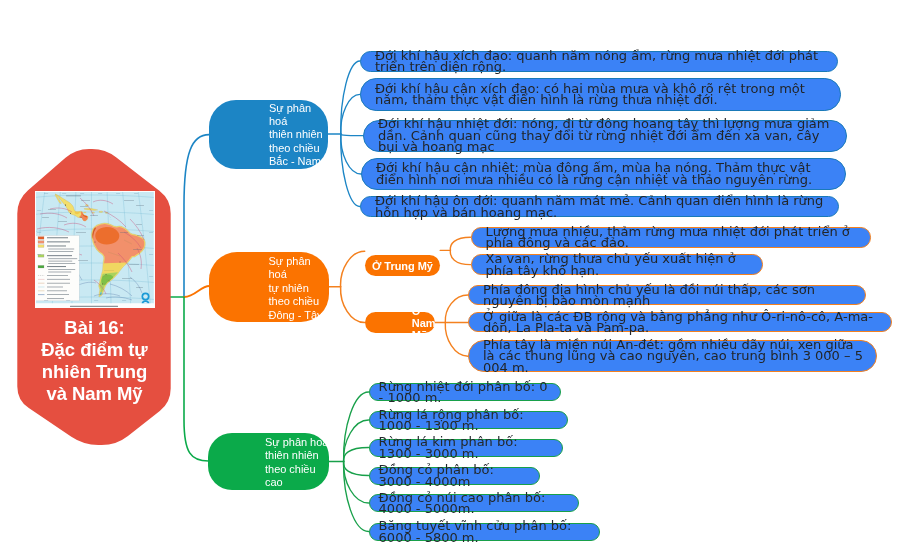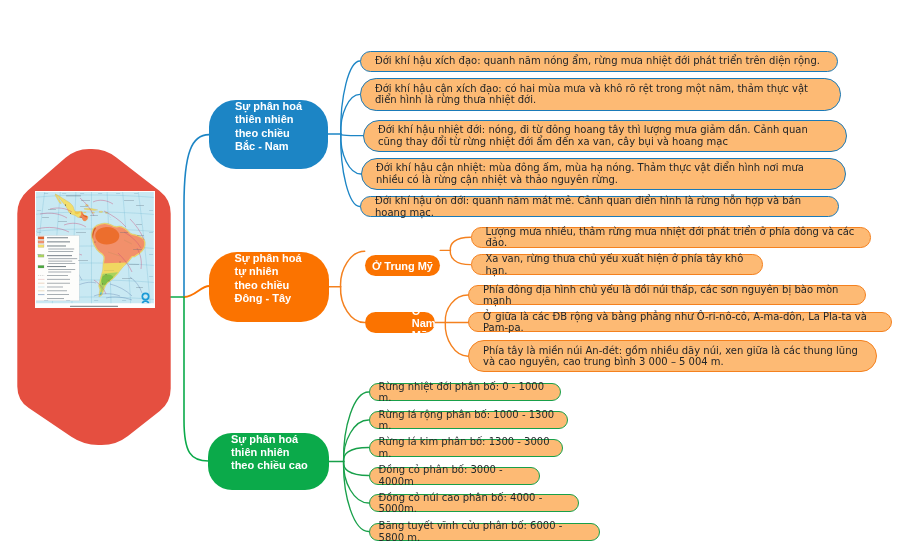--- a/index.html
+++ b/index.html
@@ -14,31 +14,31 @@
   #root-shape{position:absolute;inset:0;}
   #root-map{position:absolute;left:17.8px;top:42.5px;width:120.2px;height:117.5px;overflow:hidden;
             background:#fdfdfd;box-sizing:border-box;padding:1.4px 1.4px 0 1.4px;}
   #root-map svg{display:block;}
   #root-title{position:absolute;left:0;top:169px;width:155px;text-align:center;
               color:#fff;font-size:18.5px;font-weight:bold;line-height:21.9px;
               letter-spacing:-0.05px;}
   #root-title div{white-space:nowrap;}
 
   
-  .bnode{position:absolute;display:flex;align-items:flex-start;justify-content:flex-start;
-         color:#fff;font-weight:bold;box-sizing:border-box;}
+  .bnode{position:absolute;display:flex;align-items:flex-end;justify-content:flex-start;
+         color:#fff;font-weight:normal;box-sizing:border-box;padding-left:34px;}
   .bnode .bl{font-size:11px;line-height:13.4px;padding-left:26px;letter-spacing:-0.02px;}
   #bn-0{left:209px;top:100px;width:118.7px;height:68.7px;border-radius:27px;background:#1c85c5;}
   #bn-1{left:208.5px;top:252px;width:120.5px;height:70px;border-radius:28px;background:#fb7300;}
   #bn-2{left:208px;top:432.6px;width:121.2px;height:57px;border-radius:24px;background:#0baa4a;}
   #bn-2 .bl{padding-left:23px;}
 
   
-  .leaf{position:absolute;box-sizing:border-box;border:1.2px solid #1a7ab8;background:#fdba74;
-        color:#222528;font-family:"DejaVu Sans",sans-serif;font-size:10px;line-height:11.5px;
+  .leaf{position:absolute;box-sizing:border-box;border:1.2px solid #1a7ab8;background:#3b82f6;
+        color:#222528;font-family:"DejaVu Sans",sans-serif;font-size:13px;line-height:11.5px;
         display:flex;align-items:center;}
   .leaf span{display:block;padding:0 13px 0 14px;}
   .leaf.o{border-color:#f4811f;}
   .leaf.g{border-color:#18a04a;color:#23292c;}
   .leaf.g span{padding:0 10px 0 9px;}
 
   
   .pill{position:absolute;box-sizing:border-box;background:#fb7300;color:#fff;
         font-family:"Liberation Sans",sans-serif;font-weight:bold;font-size:11px;
         display:flex;align-items:center;justify-content:center;letter-spacing:-0.05px;}
@@ -275,20 +275,26 @@
 <circle cx="109.5" cy="104.5" r="4.0" fill="#1b9ad6"></circle>
               <circle cx="109.5" cy="104.5" r="2.3" fill="#c9e9f3"></circle>
 <circle cx="109.5" cy="112.2" r="4.0" fill="#1b9ad6"></circle>
               <circle cx="109.5" cy="112.2" r="2.3" fill="#eaf6fa"></circle>
 </g>
 </g>
 <rect x="0" y="111.5" width="117.8" height="6.0" fill="#fdfdfd"></rect>
 <rect x="34" y="113.7" width="48" height="1.3" fill="#5a666f" opacity="0.7" rx="0.3"></rect>
 </svg>
 </div>
+    <div id="root-title">
+        <div>Bài 16:</div>
+        <div>Đặc điểm tự</div>
+        <div>nhiên Trung</div>
+        <div>và Nam Mỹ</div>
+      </div>
   </div>
 
   <div class="bnode" id="bn-0">
     <div class="bl">
         <div>Sự phân hoá</div>
         <div>thiên nhiên</div>
         <div>theo chiều</div>
         <div>Bắc - Nam</div>
       </div>
   </div>

